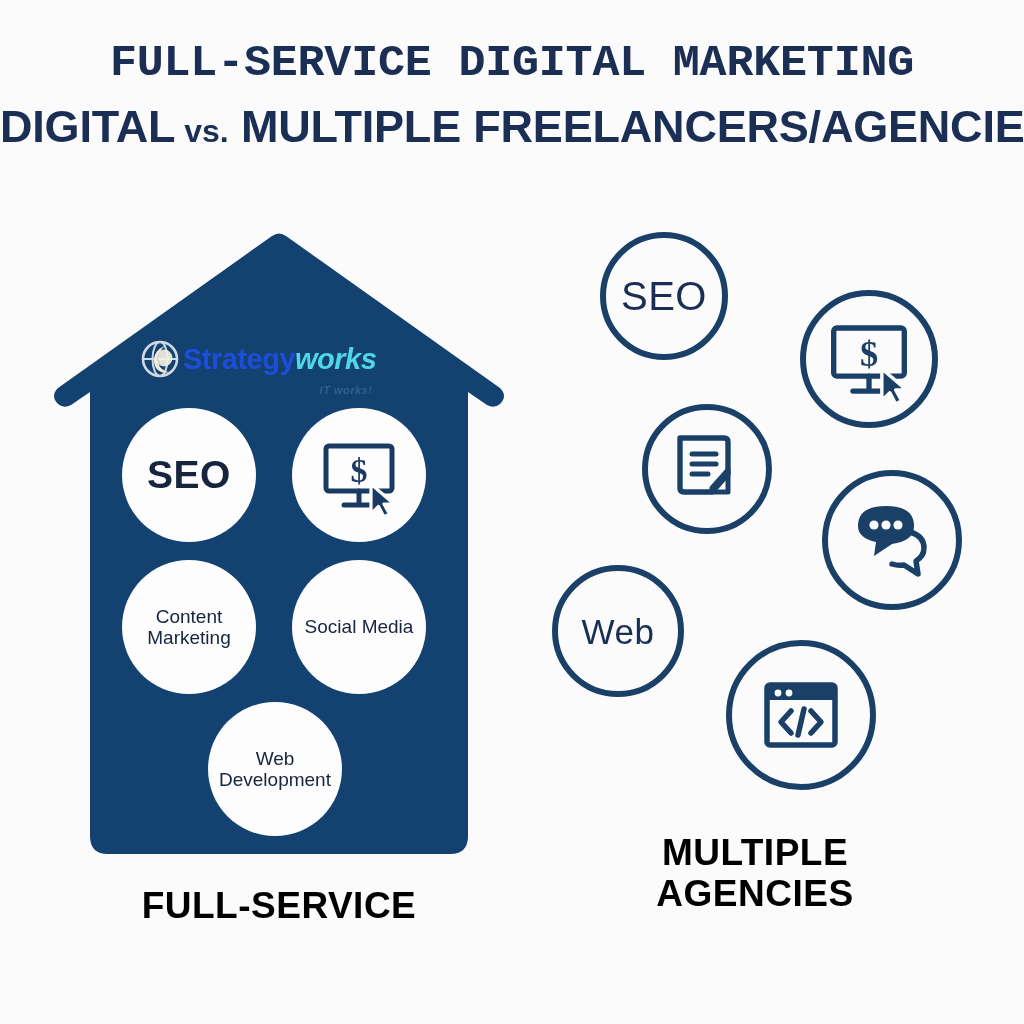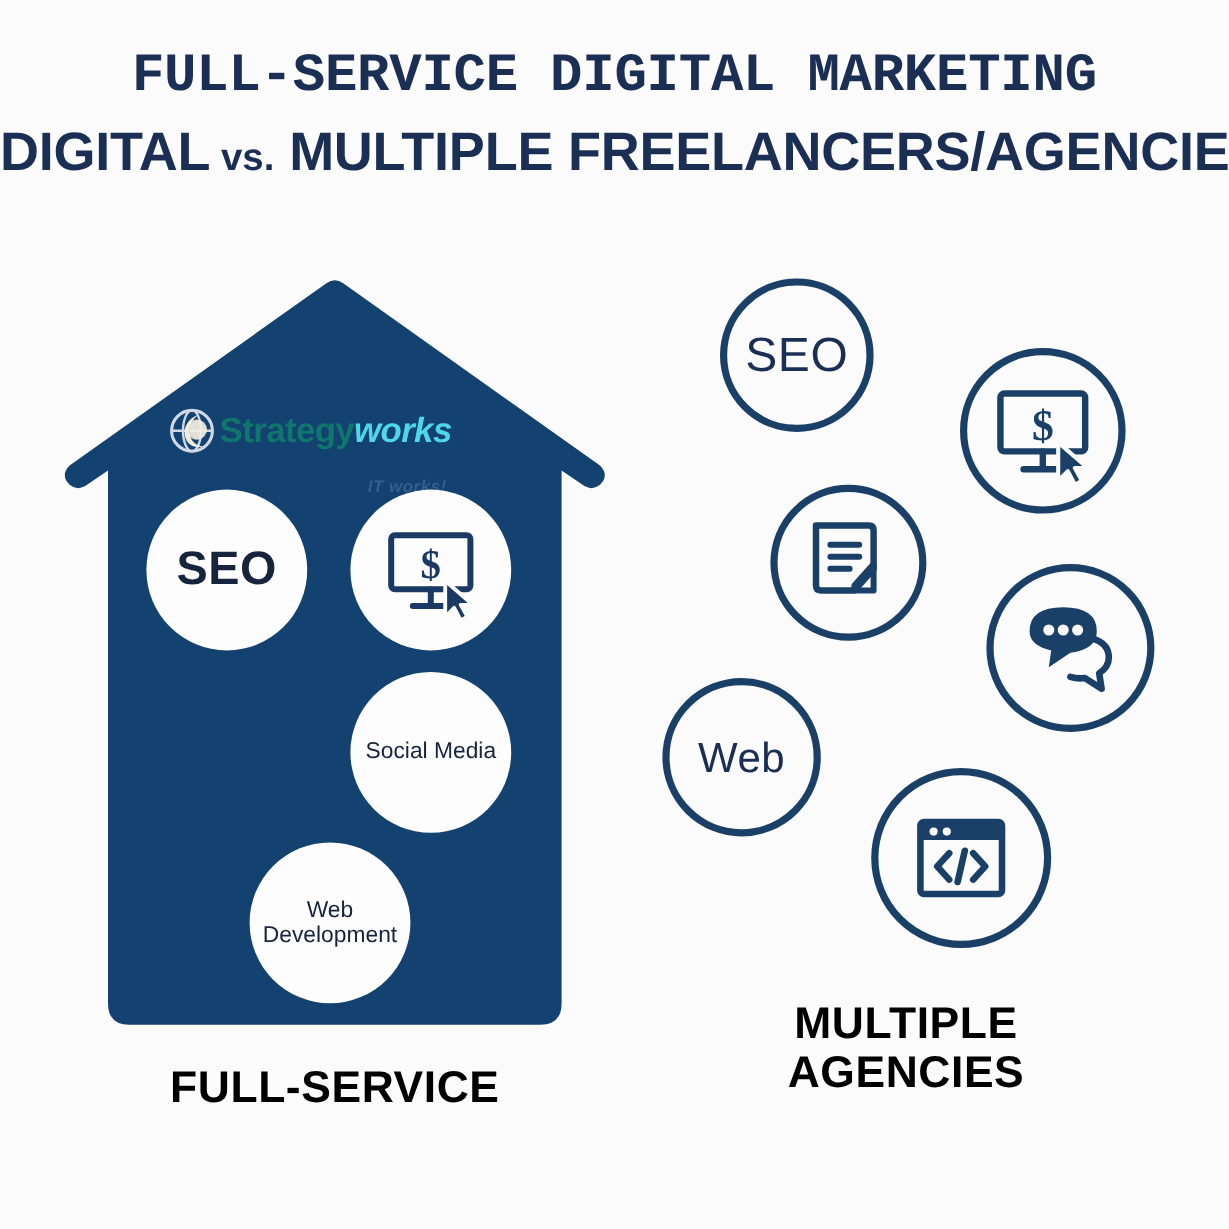--- a/index.html
+++ b/index.html
@@ -33,26 +33,26 @@
     position:absolute;left:95px;top:106px;width:280px;height:62px;
     display:flex;align-items:center;
   }
   .globe{
     width:42px;height:42px;flex:0 0 42px;position:relative;margin-right:2px;
   }
   .logo-text{
     font-size:29px;font-weight:700;line-height:1;letter-spacing:-0.5px;
     white-space:nowrap;position:relative;
   }
-  .logo-strategy{color:#0f766e;}
+  .logo-strategy{color:#1d4ed8;}
   .logo-works{color:#4fd6e8;font-style:italic;}
   .logo-tag{
     position:absolute;right:4px;top:40px;
-    font-size:14px;color:#3d6b97;letter-spacing:.5px;opacity:.75;
-    font-style:italic;white-space:nowrap;margin-top:13px;
+    font-size:11px;color:#3d6b97;letter-spacing:.5px;opacity:.75;
+    font-style:italic;white-space:nowrap;
   }
 
   .bubble{
     position:absolute;background:#fdfdfd;border-radius:50%;
     display:flex;align-items:center;justify-content:center;
     text-align:center;color:#16243d;
   }
   .bubble .lbl{line-height:1.12;padding:0 6px;}
 
   .b-seo{left:78px;top:186px;width:134px;height:134px;}
@@ -144,20 +144,23 @@
     <div class="bubble b-ppc">
       <svg width="86" height="86" viewBox="0 0 86 86">
         <rect x="10" y="14" width="66" height="45" rx="3" fill="none" stroke="#1b3a63" stroke-width="5"></rect>
         <path d="M43 59 V70" stroke="#1b3a63" stroke-width="5" stroke-linecap="round"></path>
         <path d="M28 73 H58" stroke="#1b3a63" stroke-width="5" stroke-linecap="round"></path>
         <text x="43" y="50" text-anchor="middle" font-family="Liberation Serif, serif" font-size="34" font-weight="700" fill="#1b3a63">$</text>
         <path d="M55 52 L55 82 L62.5 74.5 L68 85 L73.5 82 L68 72 L78 72 Z" fill="#1b3a63" stroke="#fdfdfd" stroke-width="3.2" stroke-linejoin="round"></path>
       </svg>
     </div>
 
+    <div class="bubble b-content">
+      <span class="lbl">Content Marketing</span>
+    </div>
 
     <div class="bubble b-social">
       <span class="lbl">Social Media</span>
     </div>
 
     <div class="bubble b-webdev">
       <span class="lbl">Web Development</span>
     </div>
   </div>
 

